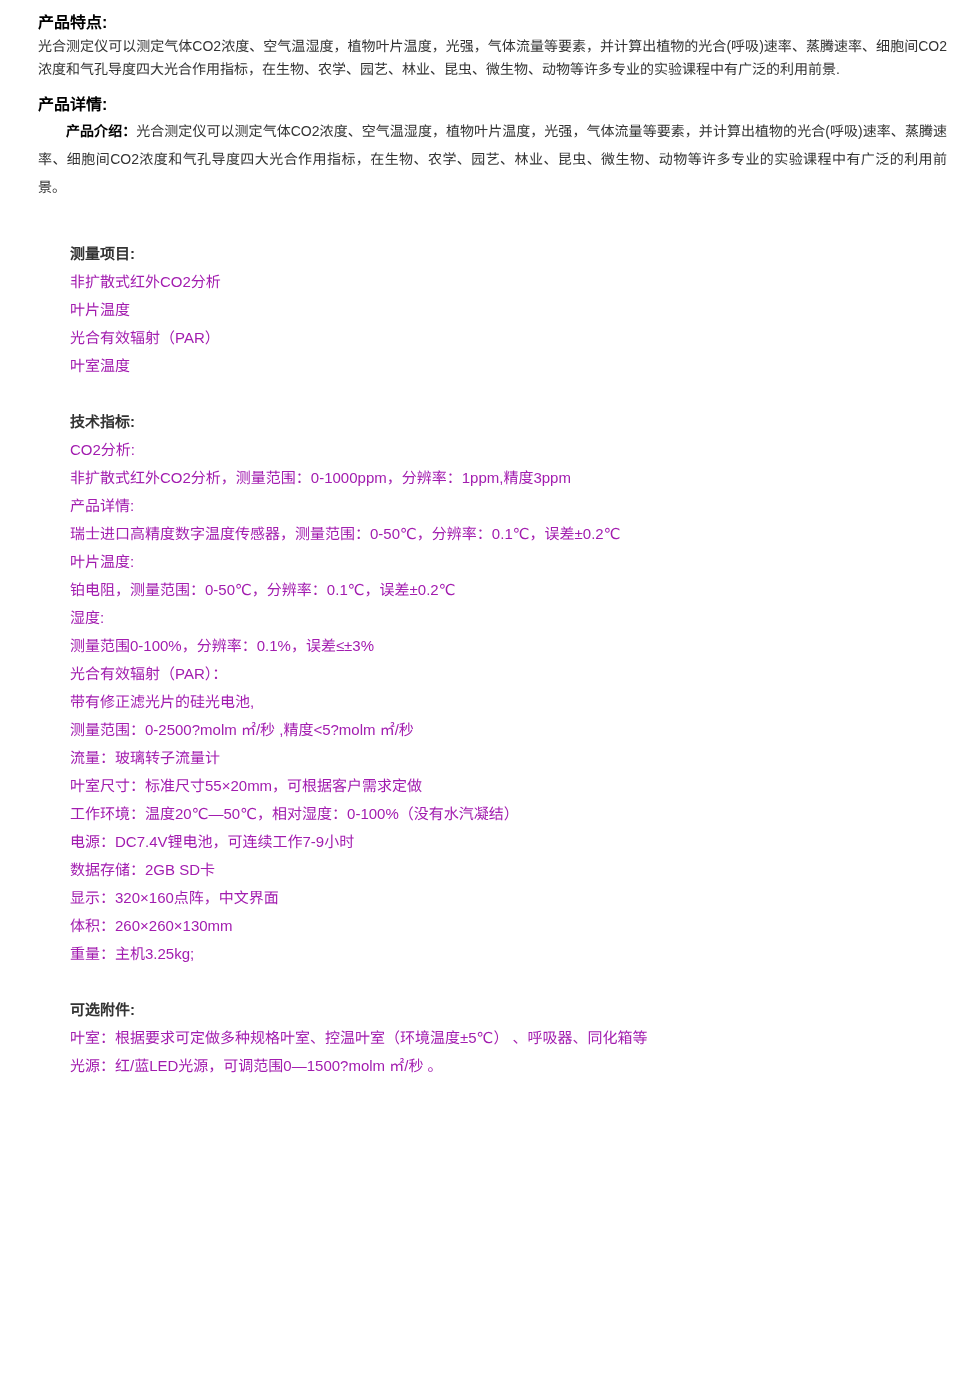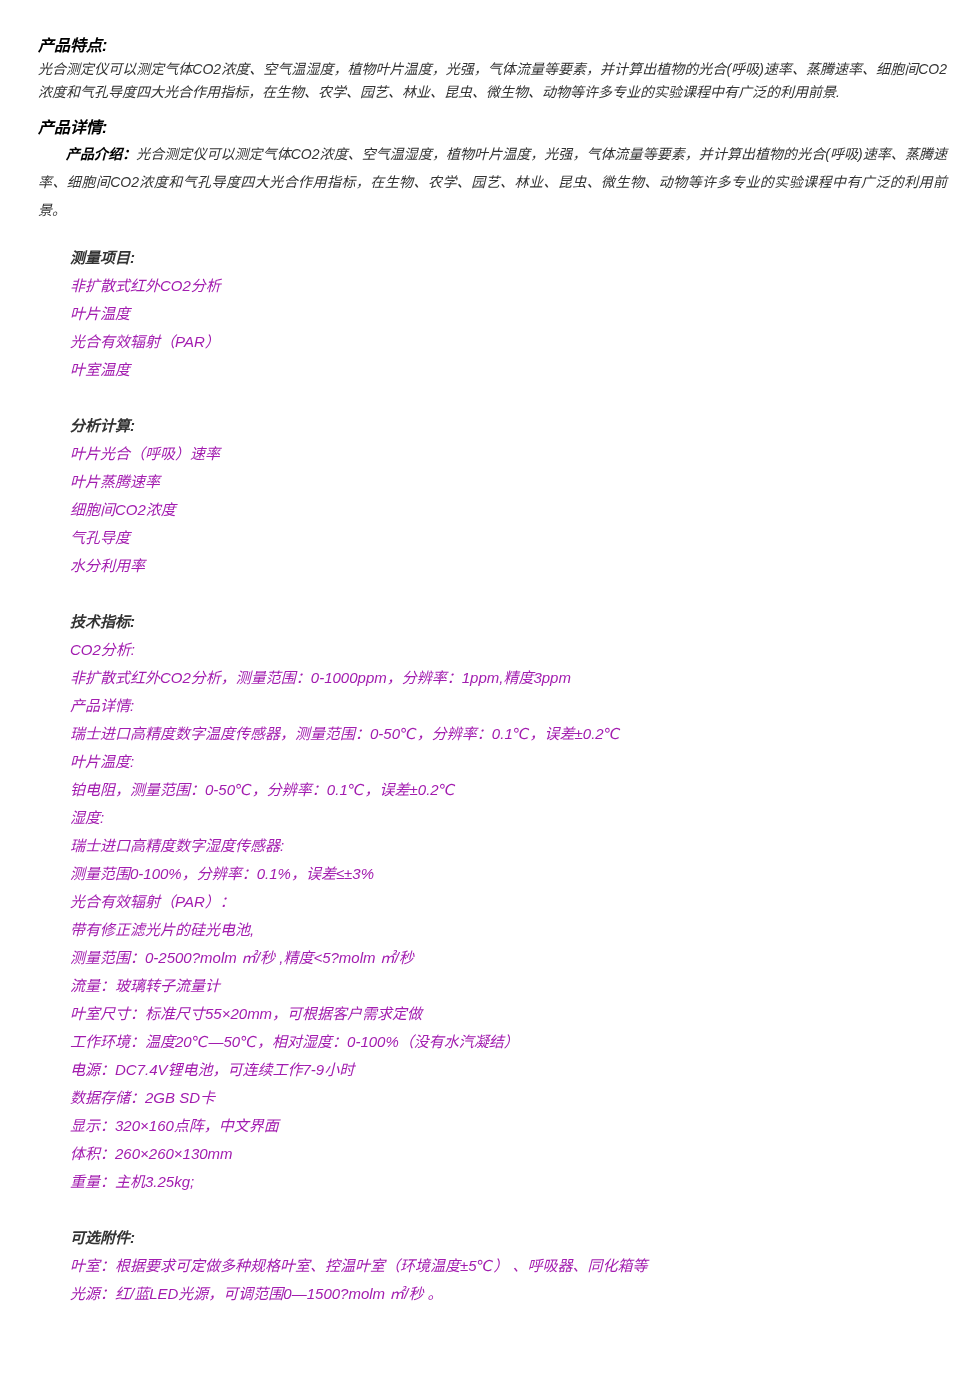--- a/index.html
+++ b/index.html
@@ -8,22 +8,21 @@
     background: #ffffff;
   }
   body {
     width: 967px;
     height: 1374px;
     font-family: "Liberation Sans", "DejaVu Sans", sans-serif;
     color: #333333;
     overflow: hidden;
   }
   .wrap {
-    padding: 34px 20px 0 38px;
-    font-style: italic;
+    padding: 11px 20px 0 38px;
   }
   .h-main {
     font-size: 16px;
     font-weight: bold;
     color: #000000;
     line-height: 24px;
   }
   .h-main.details-title {
     margin-top: 12px;
   }
@@ -37,21 +36,21 @@
   }
   .para-intro {
     line-height: 28px;
     text-indent: 2em;
   }
   .para-intro .intro-label {
     font-weight: bold;
     color: #000000;
   }
   .sections {
-    margin-top: 20px;
+    margin-top: 39px;
     padding-left: 32px;
   }
   .section {
     margin-bottom: 28px;
   }
   .section-title {
     font-size: 15px;
     font-weight: bold;
     line-height: 28px;
     color: #333333;
@@ -76,39 +75,30 @@
   <div class="sections">
 
     <div class="section">
       <div class="section-title">测量项目:</div>
       <div class="spec-line">非扩散式红外CO2分析</div>
       <div class="spec-line">叶片温度</div>
       <div class="spec-line">光合有效辐射（PAR）</div>
       <div class="spec-line">叶室温度</div>
     </div>
 
-    <div class="section">
-      <div class="section-title">分析计算:</div>
-      <div class="spec-line">叶片光合（呼吸）速率</div>
-      <div class="spec-line">叶片蒸腾速率</div>
-      <div class="spec-line">细胞间CO2浓度</div>
-      <div class="spec-line">气孔导度</div>
-      <div class="spec-line">水分利用率</div>
-    </div>
 
     <div class="section">
       <div class="section-title">技术指标:</div>
       <div class="spec-line">CO2分析:</div>
       <div class="spec-line">非扩散式红外CO2分析，测量范围：0-1000ppm，分辨率：1ppm,精度3ppm</div>
       <div class="spec-line">产品详情:</div>
       <div class="spec-line">瑞士进口高精度数字温度传感器，测量范围：0-50℃，分辨率：0.1℃，误差±0.2℃</div>
       <div class="spec-line">叶片温度:</div>
       <div class="spec-line">铂电阻，测量范围：0-50℃，分辨率：0.1℃，误差±0.2℃</div>
       <div class="spec-line">湿度:</div>
-      <div class="spec-line">瑞士进口高精度数字湿度传感器:</div>
       <div class="spec-line">测量范围0-100%，分辨率：0.1%，误差≤±3%</div>
       <div class="spec-line">光合有效辐射（PAR）：</div>
       <div class="spec-line">带有修正滤光片的硅光电池,</div>
       <div class="spec-line">测量范围：0-2500?molm ㎡/秒 ,精度&lt;5?molm ㎡/秒</div>
       <div class="spec-line">流量：玻璃转子流量计</div>
       <div class="spec-line">叶室尺寸：标准尺寸55×20mm，可根据客户需求定做</div>
       <div class="spec-line">工作环境：温度20℃—50℃，相对湿度：0-100%（没有水汽凝结）</div>
       <div class="spec-line">电源：DC7.4V锂电池，可连续工作7-9小时</div>
       <div class="spec-line">数据存储：2GB SD卡</div>
       <div class="spec-line">显示：320×160点阵，中文界面</div>

